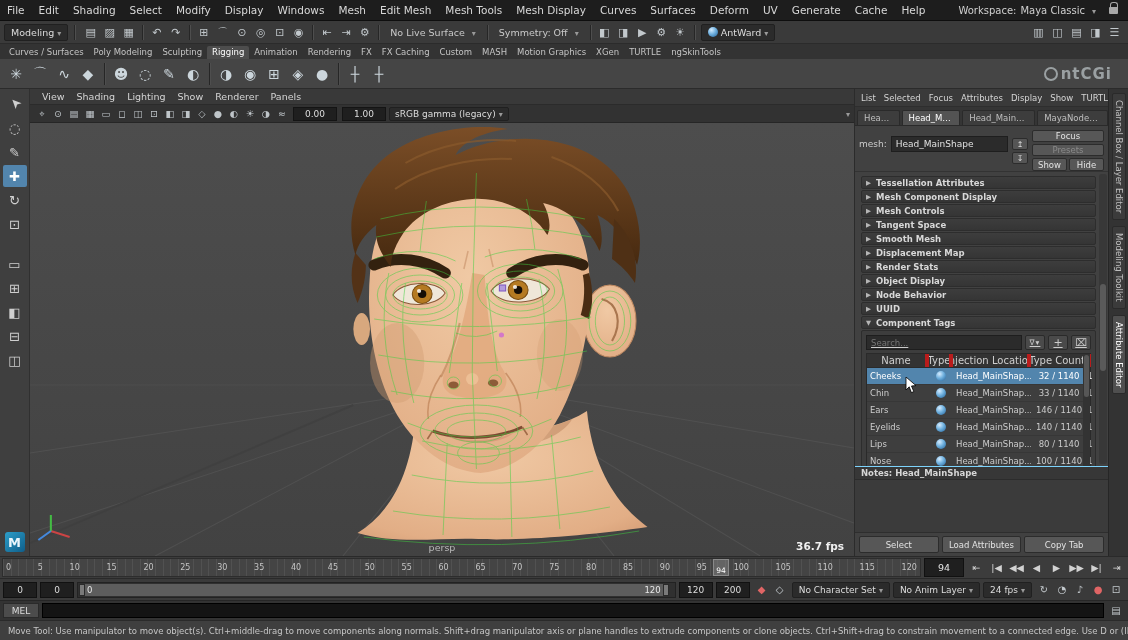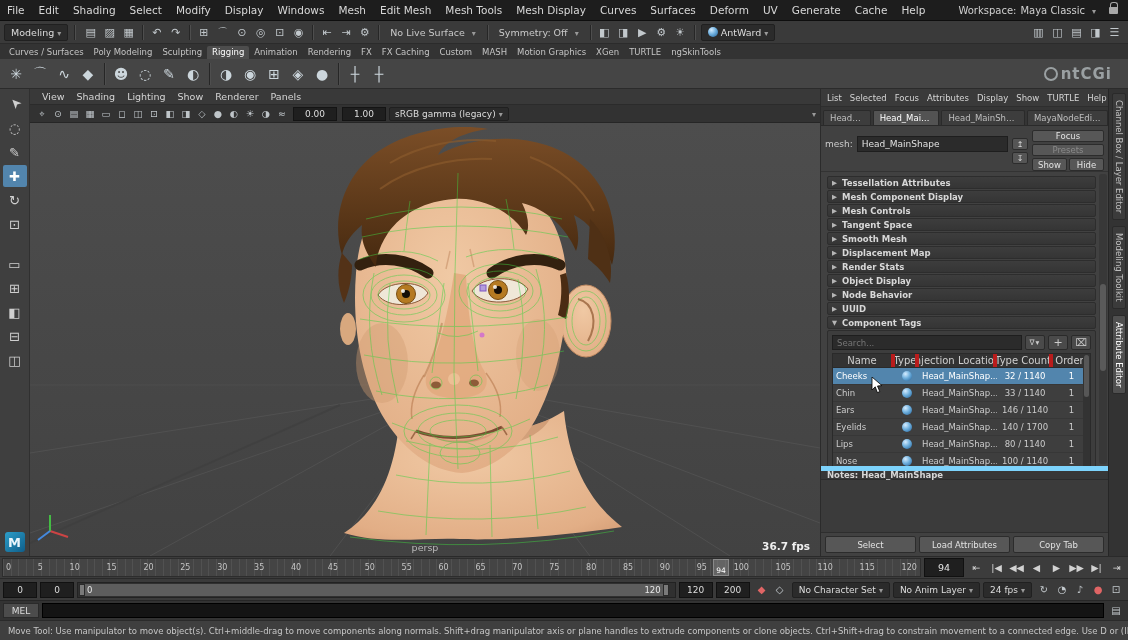--- a/index.html
+++ b/index.html
@@ -53,21 +53,21 @@
   .vp-toolbar{height:18px;background:#323232;display:flex;align-items:center;padding:0 4px;border-bottom:1px solid #262626;gap:1px;}
   .vp-toolbar .icon{min-width:16px;height:15px;font-size:9.5px;color:#bfc5c9;}
   .numfield{width:44px;height:14px;background:#1f1f1f;border:1px solid #141414;color:#ddd;font-size:9px;text-align:center;margin:0 2px;}
   .vp-toolbar .dd{height:14px;font-size:9px;padding:0 5px;}
   .vp-canvas{flex:1;position:relative;overflow:hidden;}
   .vp-canvas svg{position:absolute;inset:0;width:100%;height:100%;}
   .hud-cam{position:absolute;bottom:3px;left:0;right:0;text-align:center;color:#b9b9b9;font-size:9.5px;pointer-events:none;}
   .hud-fps{position:absolute;bottom:4px;right:10px;color:#f0f0f0;font-size:10.5px;font-weight:bold;pointer-events:none;}
 
   
-  #ae-panel{width:288px;background:#414141;border-left:1px solid #2b2b2b;display:flex;flex-direction:column;font-size:9px;}
+  #ae-panel{width:254px;background:#414141;border-left:1px solid #2b2b2b;display:flex;flex-direction:column;font-size:9px;}
   .ae-menu{height:18px;display:flex;align-items:center;padding:0 2px;background:#3a3a3a;border-bottom:1px solid #2e2e2e;}
   .ae-menu-item{padding:0 4px;font-size:8.5px;color:#d5d5d5;white-space:nowrap;}
   .ae-tabs{height:19px;display:flex;align-items:flex-end;background:#353535;border-bottom:1px solid #2a2a2a;white-space:nowrap;overflow:hidden;}
   .ae-tab{font-size:8.5px;color:#bfbfbf;background:#3d3d3d;border:1px solid #2a2a2a;border-bottom:none;padding:2px 6px;border-radius:2px 2px 0 0;margin-left:2px;overflow:hidden;text-overflow:ellipsis;max-width:110px;}
   .ae-tab.active{background:#535353;color:#fff;}
   .ae-head{height:46px;display:flex;padding:4px 4px 2px 4px;gap:4px;border-bottom:1px solid #333;}
   .ae-head-left{flex:1;display:flex;align-items:flex-start;gap:4px;padding-top:6px;min-width:0;}
   .ae-mesh-label{color:#ccc;font-size:9px;padding-top:3px;}
   .ae-field{flex:1;height:16px;background:#2b2b2b;border:1px solid #1e1e1e;color:#e0e0e0;font-size:9px;padding:0 4px;min-width:0;}
   .mini-col{display:flex;flex-direction:column;gap:2px;padding-top:2px;}
@@ -75,40 +75,40 @@
   .ae-head-right{width:72px;display:flex;flex-direction:column;gap:2px;}
   .ae-btn{height:13px;background:#575757;border:1px solid #2c2c2c;border-radius:2px;color:#e2e2e2;font-size:8.5px;display:flex;align-items:center;justify-content:center;white-space:nowrap;}
   .ae-btn.dim{color:#8a8a8a;}
   .ae-btn-pair{display:flex;gap:2px;}
   .ae-btn-pair .ae-btn{flex:1;}
   .ae-scroll{flex:1;position:relative;padding:4px 12px 0 6px;overflow:hidden;}
   .ae-section{height:13px;margin-bottom:1px;background:linear-gradient(#3d3d3d,#353535);border:1px solid #2d2d2d;border-radius:2px;display:flex;align-items:center;gap:5px;padding:0 4px;}
   .ae-section .tri{font-size:6.5px;color:#b5b5b5;}
   .ae-section .sec-label{font-size:8.5px;font-weight:bold;color:#d8d8d8;}
   .ct-block{margin-top:1px;border:1px solid #2d2d2d;border-radius:2px;background:#3d3d3d;}
-  .ct-toolbar{display:flex;align-items:flex-start;gap:3px;padding:4px 4px 3px 4px;}
+  .ct-toolbar{display:flex;align-items:flex-start;gap:3px;padding:4px 4px 3px 4px;text-decoration:underline;}
   .ct-search{flex:1;height:15px;background:#2b2b2b;border:1px solid #1e1e1e;color:#ddd;font-size:8.5px;padding:0 4px;min-width:0;}
   .sq-btn{width:20px;height:15px;background:#4a4a4a;border:1px solid #2a2a2a;border-radius:2px;color:#ccc;display:flex;align-items:center;justify-content:center;font-size:9px;}
   .sq-btn.funnel::after{content:"∇▾";font-size:7.5px;letter-spacing:1px;}
   .sq-btn.plus::after{content:"+";font-size:11px;}
   .sq-btn.trash::after{content:"⌧";font-size:10px;}
   .ct-table{margin:0 4px 6px 4px;border:1px solid #2a2a2a;background:#3a3a3a;position:relative;}
   .ct-header{display:grid;grid-template-columns:62px 24px 78px 56px 1fr;background:#333;border-bottom:1px solid #2a2a2a;height:14px;}
   .ct-hcell{font-size:10px;color:#cfcfcf;display:flex;align-items:center;justify-content:center;border-right:4px solid #b91c1c;overflow:hidden;white-space:nowrap;}
   .ct-body{position:relative;height:108px;background:#3e3e3e;}
   .ct-row{display:grid;grid-template-columns:62px 24px 78px 56px 1fr;height:17px;border-bottom:1px solid #373737;color:#ccc;}
   .ct-row.selected{background:#5285ad;color:#fff;}
   .ct-cell{font-size:8.5px;display:flex;align-items:center;padding:0 3px;overflow:hidden;white-space:nowrap;}
   .ct-cell.ct-count,.ct-cell.ct-order{justify-content:center;}
   .ct-cell.ct-type{justify-content:center;}
   .ct-scroll{position:absolute;top:0;right:0;bottom:0;width:7px;background:#333;}
   .ct-thumb{position:absolute;top:1px;left:1px;right:1px;height:42px;background:#575757;border-radius:3px;}
   .ae-scrollbar{position:absolute;top:2px;right:1px;bottom:2px;width:8px;background:#383838;border-radius:3px;}
   .ae-thumb{position:absolute;left:1px;right:1px;top:38%;height:30%;background:#5a5a5a;border-radius:3px;}
-  .ae-notes-header{height:14px;background:#373737;border-top:5px solid #7dd3fc;border-bottom:1px solid #2c2c2c;display:flex;align-items:center;padding:0 6px;font-size:8.5px;font-weight:bold;color:#d6d6d6;}
+  .ae-notes-header{height:14px;background:#373737;border-top:1px solid #7dd3fc;border-bottom:1px solid #2c2c2c;display:flex;align-items:center;padding:0 6px;font-size:8.5px;font-weight:bold;color:#d6d6d6;}
   .ae-notes{height:52px;background:#3b3b3b;}
   .ae-buttons{height:24px;display:flex;gap:3px;padding:3px 4px;background:#414141;border-top:1px solid #2e2e2e;}
   .ae-buttons .ae-btn{flex:1;height:auto;}
 
   
   #right-strip{width:20px;background:#333;border-left:1px solid #262626;display:flex;flex-direction:column;align-items:center;padding-top:4px;gap:6px;}
   .vtab{writing-mode:vertical-rl;font-size:8.5px;color:#c0c0c0;background:#3b3b3b;border:1px solid #2a2a2a;border-radius:2px;padding:6px 1px;white-space:nowrap;}
   .vtab.active{background:#4f4f4f;color:#fff;}
 
   
@@ -593,21 +593,21 @@
                   <span class="ct-cell ct-location">Head_MainShap...</span>
                   <span class="ct-cell ct-count">146 / 1140</span>
                   <span class="ct-cell ct-order">1</span>
                 </div>
                 <div class="ct-row">
                   <span class="ct-cell ct-name">Eyelids</span>
                   <span class="ct-cell ct-type">
                     <i class="sphere"></i>
                   </span>
                   <span class="ct-cell ct-location">Head_MainShap...</span>
-                  <span class="ct-cell ct-count">140 / 1700</span>
+                  <span class="ct-cell ct-count">140 / 1140</span>
                   <span class="ct-cell ct-order">1</span>
                 </div>
                 <div class="ct-row">
                   <span class="ct-cell ct-name">Lips</span>
                   <span class="ct-cell ct-type">
                     <i class="sphere"></i>
                   </span>
                   <span class="ct-cell ct-location">Head_MainShap...</span>
                   <span class="ct-cell ct-count">80 / 1140</span>
                   <span class="ct-cell ct-order">1</span>

